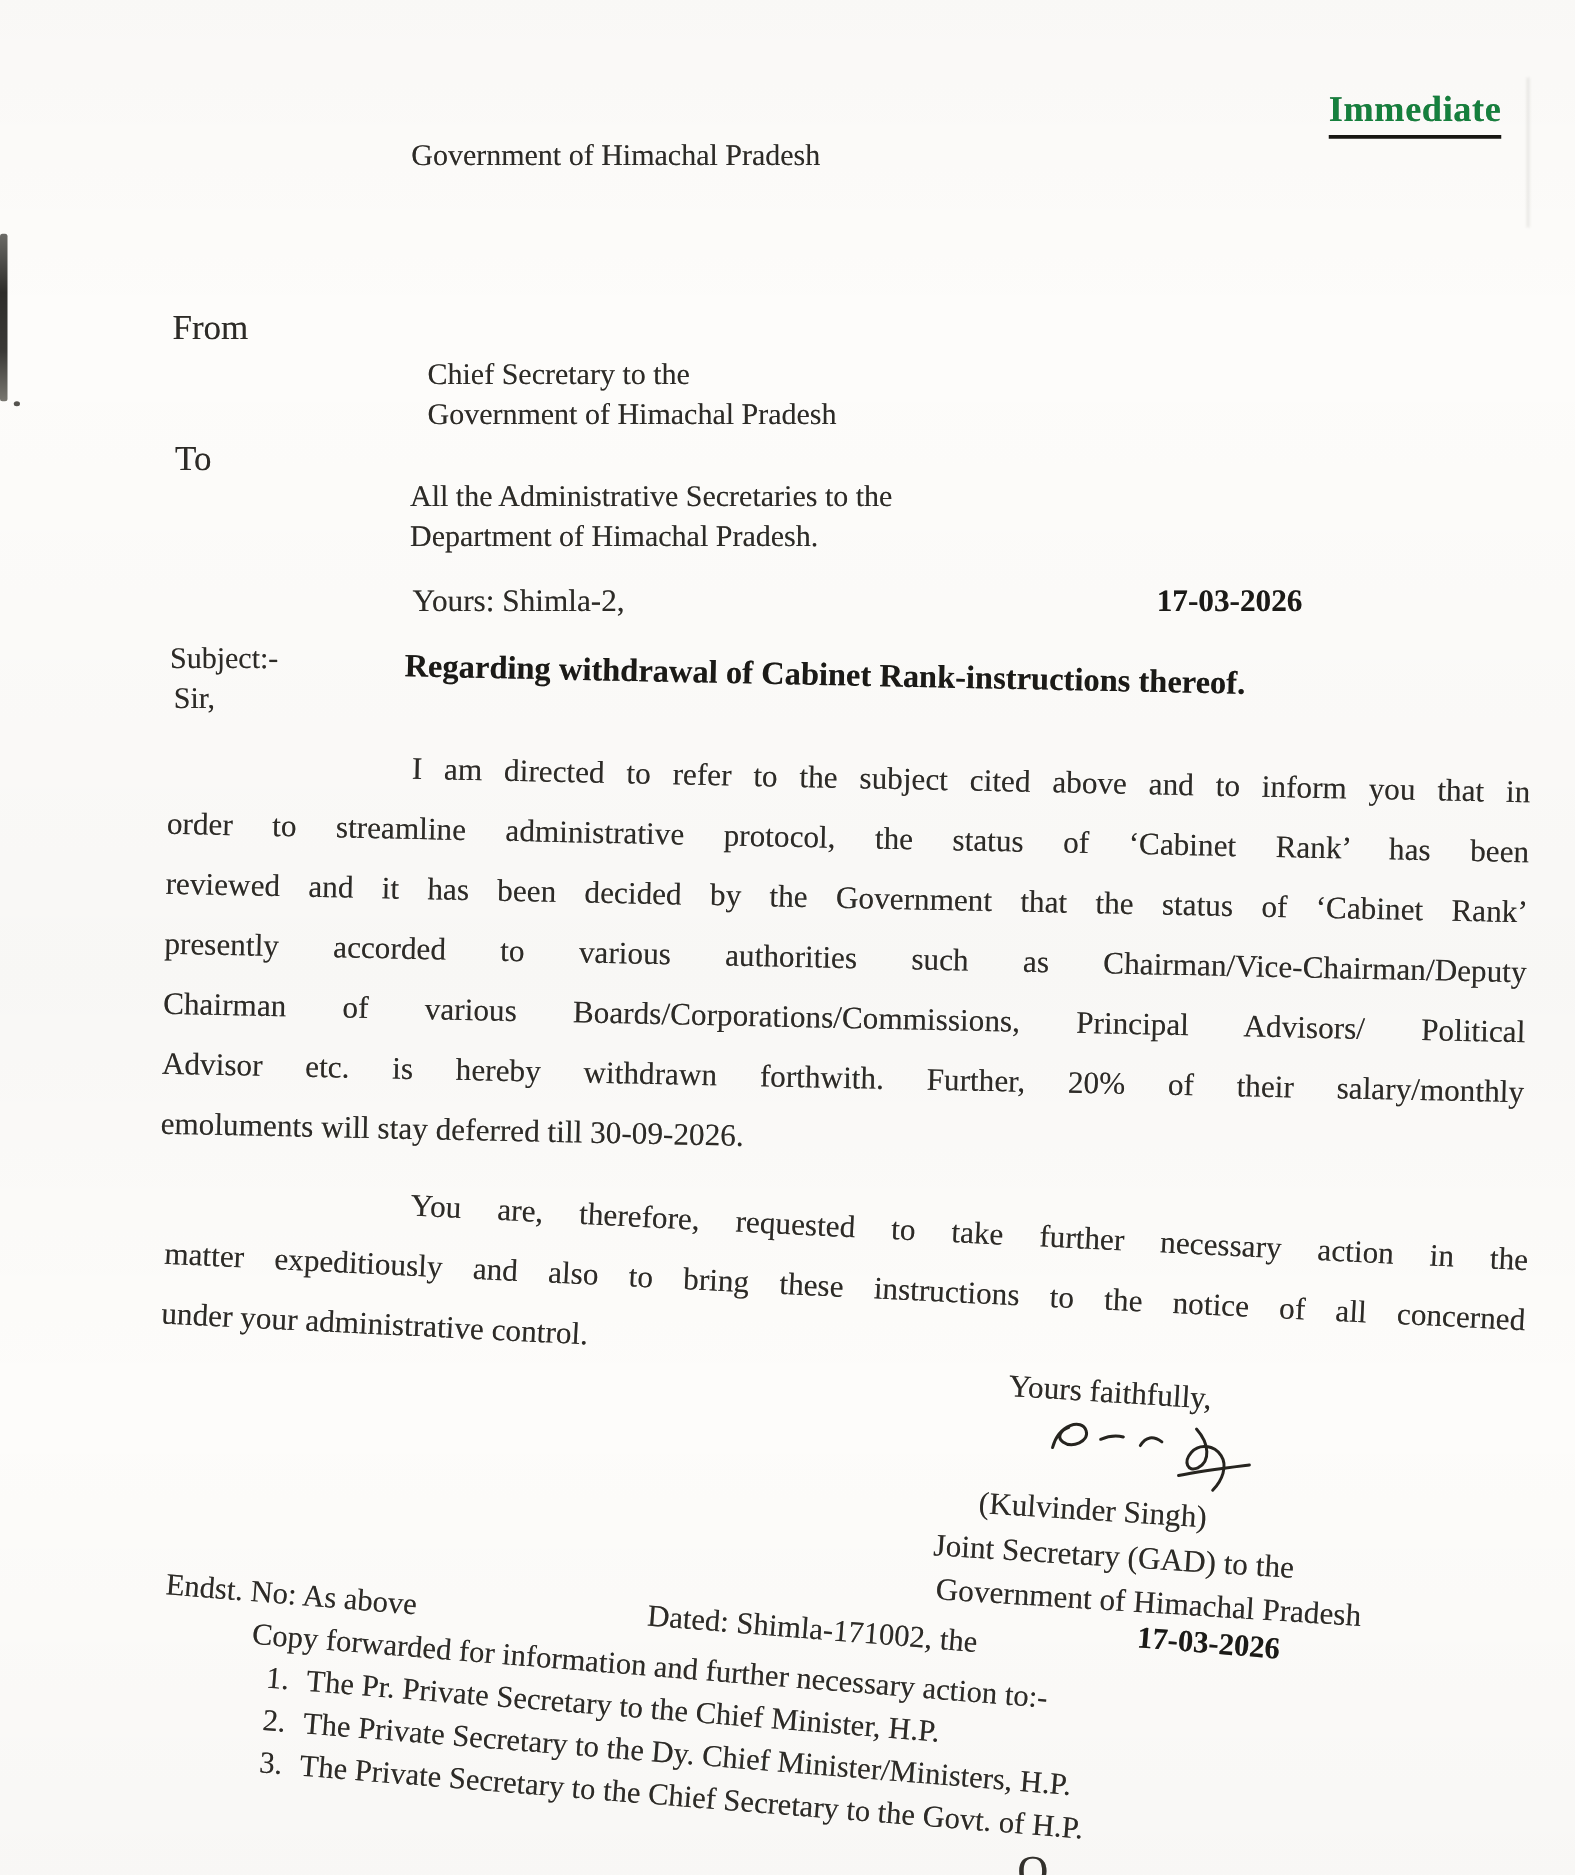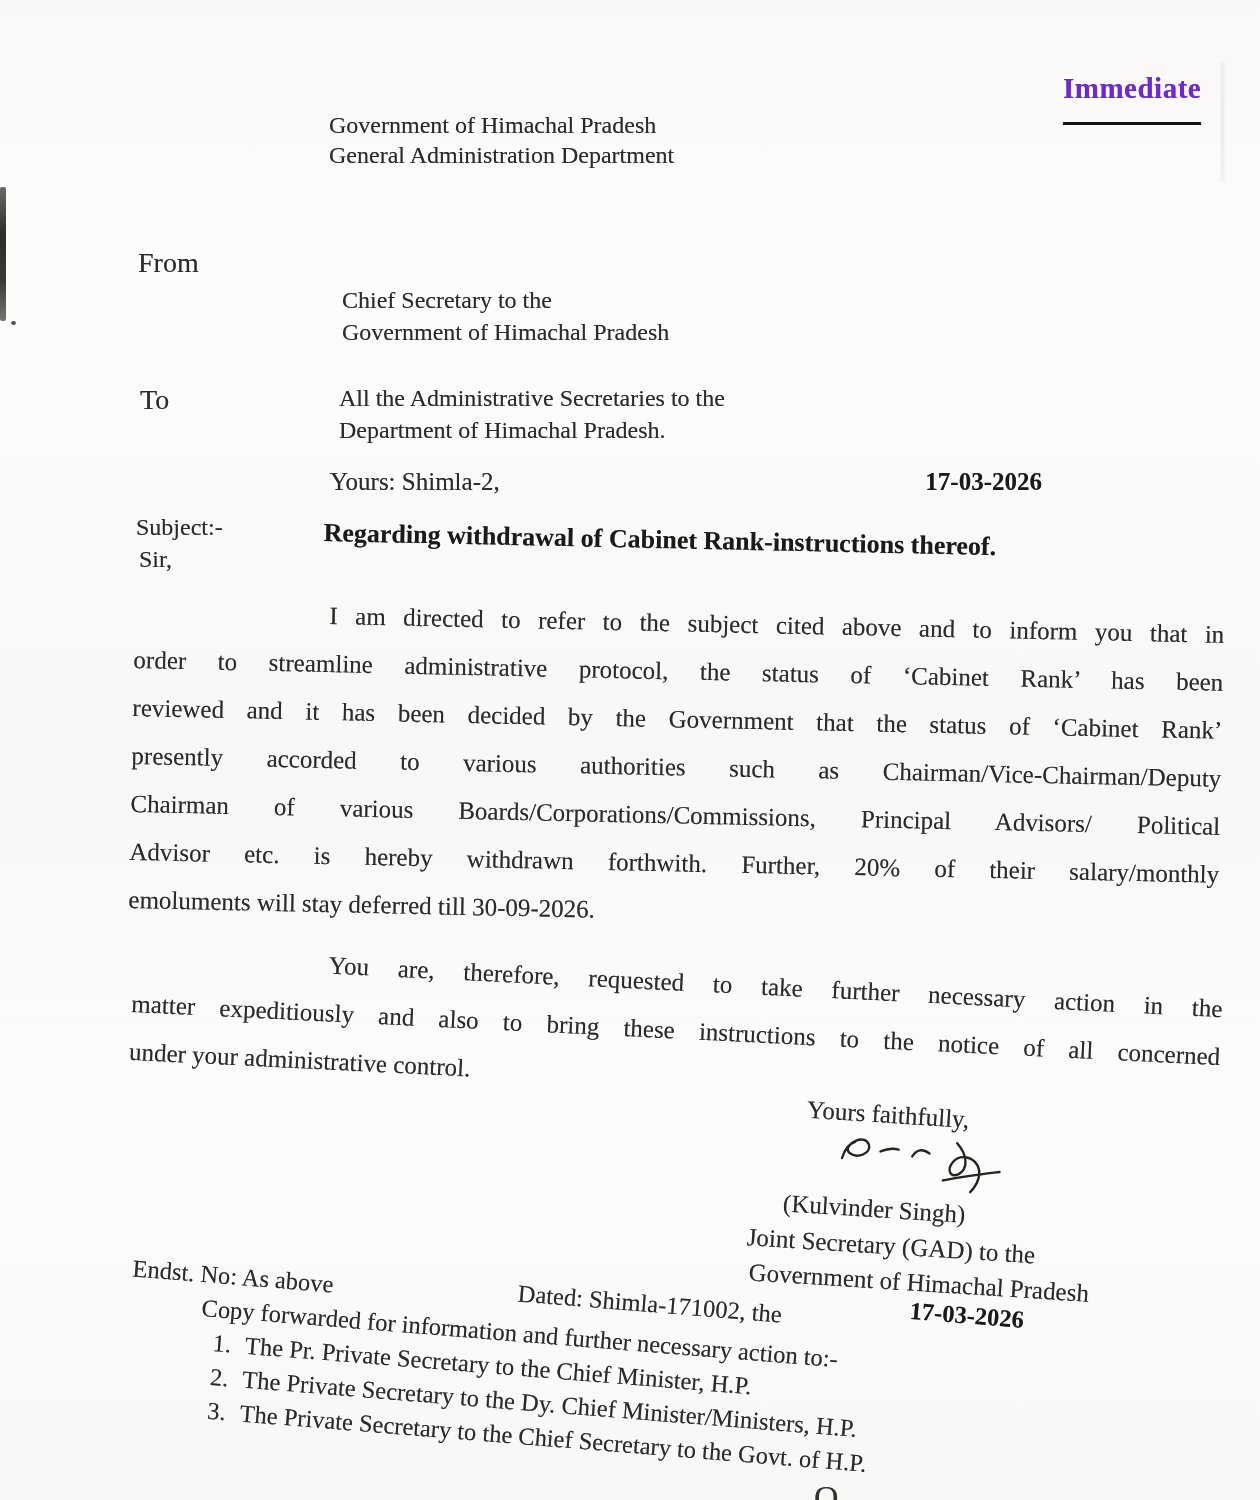--- a/index.html
+++ b/index.html
@@ -16,22 +16,22 @@
   .page::before { 
     content: "";
     position: absolute; inset: 0;
     background:
       linear-gradient(180deg, rgba(0,0,0,0.015) 0%, rgba(0,0,0,0) 18%, rgba(0,0,0,0.018) 52%, rgba(0,0,0,0) 75%, rgba(0,0,0,0.02) 100%);
     pointer-events: none;
   }
   .abs { position: absolute; }
   .b { font-weight: bold; color: #1b1a17; }
   .immediate {
-    font-size: 29px; font-weight: bold; color: #6d28d9;
-    border-bottom: 3px solid #171612; padding-bottom: 17px;
+    font-size: 29px; font-weight: bold; color: #15803d;
+    border-bottom: 3px solid #171612; padding-bottom: 3px;
     letter-spacing: 0.5px;
   }
   .hdr { font-size: 24px; line-height: 30px; }
   .lbl { font-size: 28px; }
   .addr { font-size: 24px; line-height: 32px; margin-left: 16px; }
   .dateline { display: flex; justify-content: space-between; font-size: 25px; }
   .subj { font-size: 26px; }
   .para { font-size: 25px; line-height: 48px; }
   .jl { text-align: justify; text-align-last: justify; }
   .jl-first { padding-left: 195px; }
@@ -61,31 +61,30 @@
 <div class="page">
 
   <div class="abs edge-streak" style="left:0px; top:187px;"></div>
   <div class="abs edge-dot" style="left:11px; top:321px;"></div>
   <div class="abs faint-line" style="left:1221px; top:62px;"></div>
 
   <div class="abs immediate" style="left:1063px; top:72px;">Immediate</div>
 
   <div class="abs hdr" style="left:329px; top:110px;">
     <div>Government of Himachal Pradesh</div>
-    <div>General Administration Department</div>
   </div>
 
   <div class="abs lbl" style="left:138px; top:247px;">From</div>
   <div class="abs addr" style="left:326px; top:284px;">
     <div>Chief Secretary to the</div>
     <div>Government of Himachal Pradesh</div>
   </div>
 
-  <div class="abs lbl" style="left:140px; top:352px;margin-top:32px;">To</div>
-  <div class="abs addr" style="left:323px; top:382px;">
+  <div class="abs lbl" style="left:140px; top:352px;">To</div>
+  <div class="abs addr" style="left:312px; top:382px;">
     <div>All the Administrative Secretaries to the</div>
     <div>Department of Himachal Pradesh.</div>
   </div>
 
   <div class="abs dateline" style="left:330px; top:468px; width:712px;">
     <span>Yours: Shimla-2,</span>
     <span class="b">17-03-2026</span>
   </div>
 
   <div class="abs" style="left:136px; top:514px; font-size:24px;">Subject:-</div>

